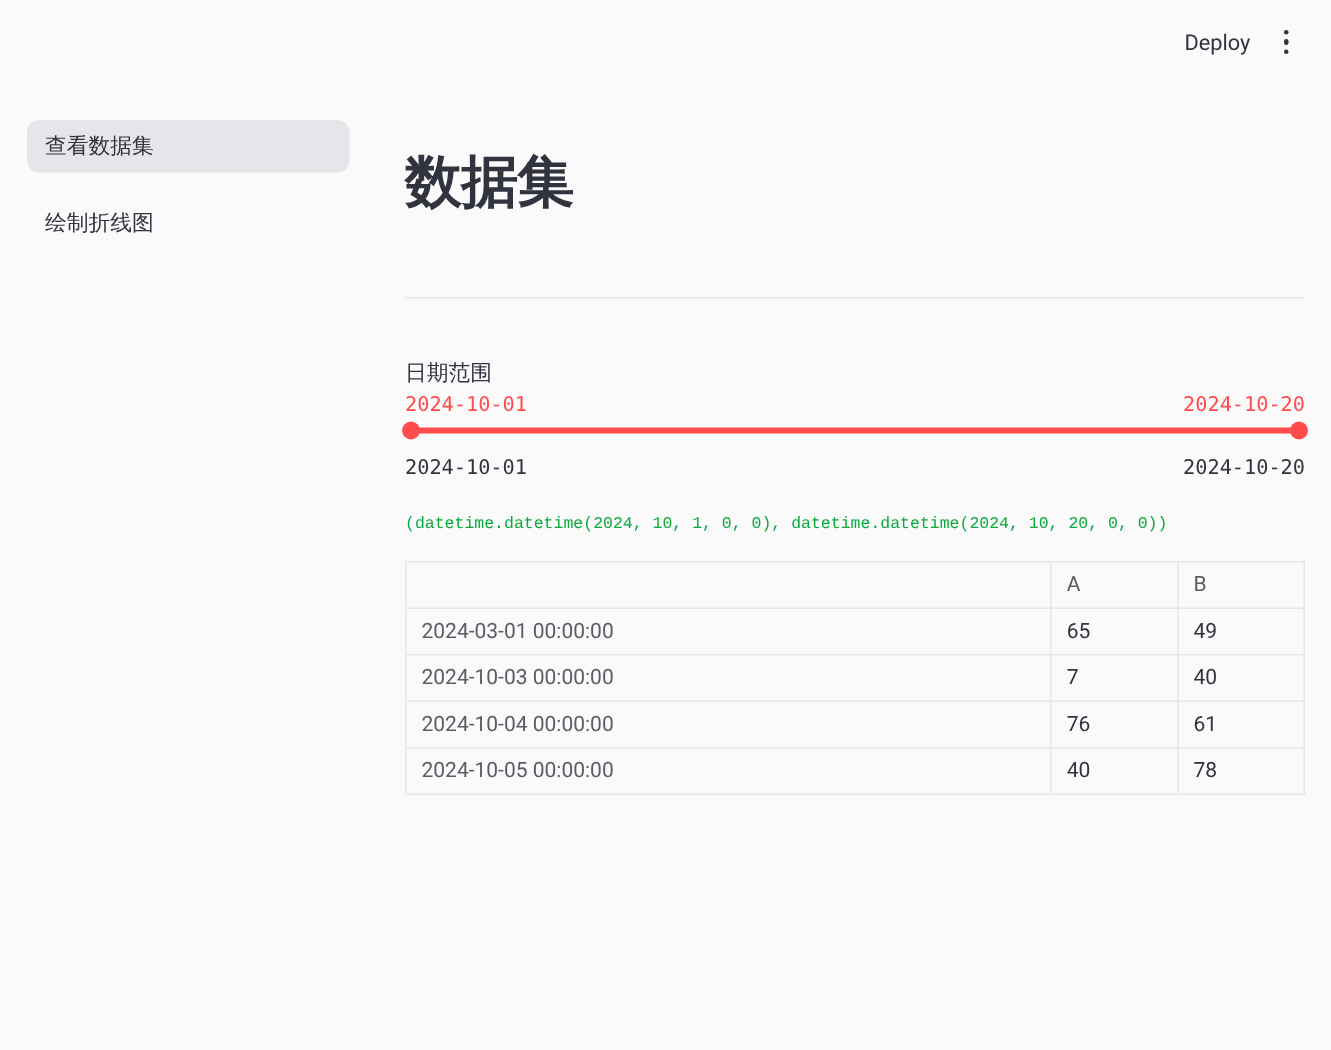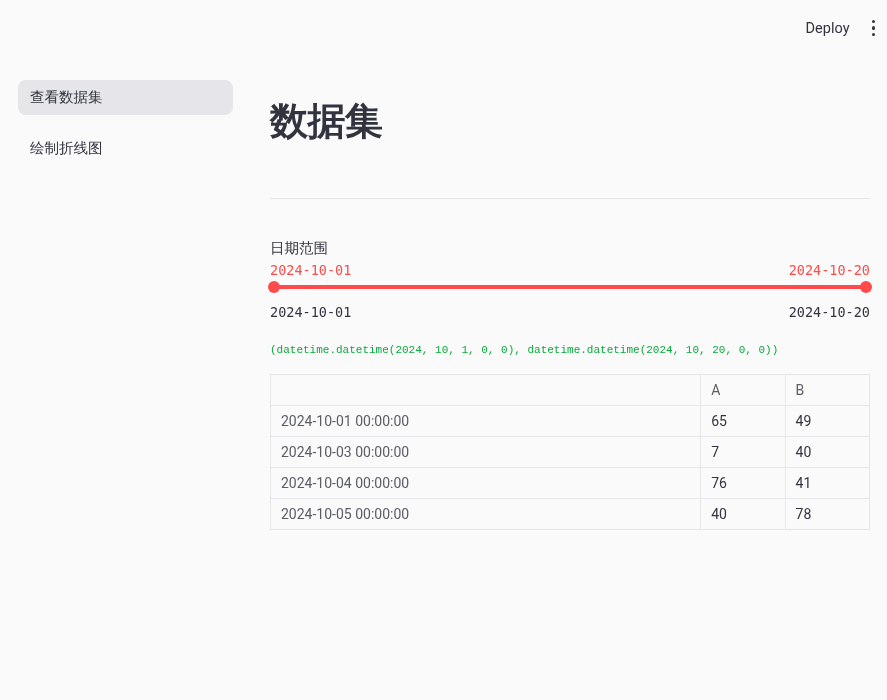--- a/index.html
+++ b/index.html
@@ -12,21 +12,21 @@
     overflow: hidden;
     position: relative;
   }
   .topbar {
     position: absolute;
     top: 0; right: 0;
     height: 56px;
     display: flex;
     align-items: center;
     gap: 18px;
-    padding-right: 8px;
+    padding-right: 24px;
   }
   .deploy-btn {
     font-size: 14.5px;
     color: #31333f;
     cursor: pointer;
   }
   .more-icon {
     display: flex;
     flex-direction: column;
     gap: 3px;
@@ -187,33 +187,33 @@
   <table>
     <thead>
       <tr>
         <th></th>
         <th>A</th>
         <th>B</th>
       </tr>
     </thead>
     <tbody id="tblbody">
         <tr>
-          <td class="idx">2024-10-01 00:00:00</td>
+          <td class="idx">2024-03-01 00:00:00</td>
           <td class="val">65</td>
           <td class="val">49</td>
         </tr>
         <tr>
           <td class="idx">2024-10-03 00:00:00</td>
           <td class="val">7</td>
           <td class="val">40</td>
         </tr>
         <tr>
           <td class="idx">2024-10-04 00:00:00</td>
           <td class="val">76</td>
-          <td class="val">41</td>
+          <td class="val">61</td>
         </tr>
         <tr>
           <td class="idx">2024-10-05 00:00:00</td>
           <td class="val">40</td>
           <td class="val">78</td>
         </tr>
       </tbody>
   </table>
 </div>
 

